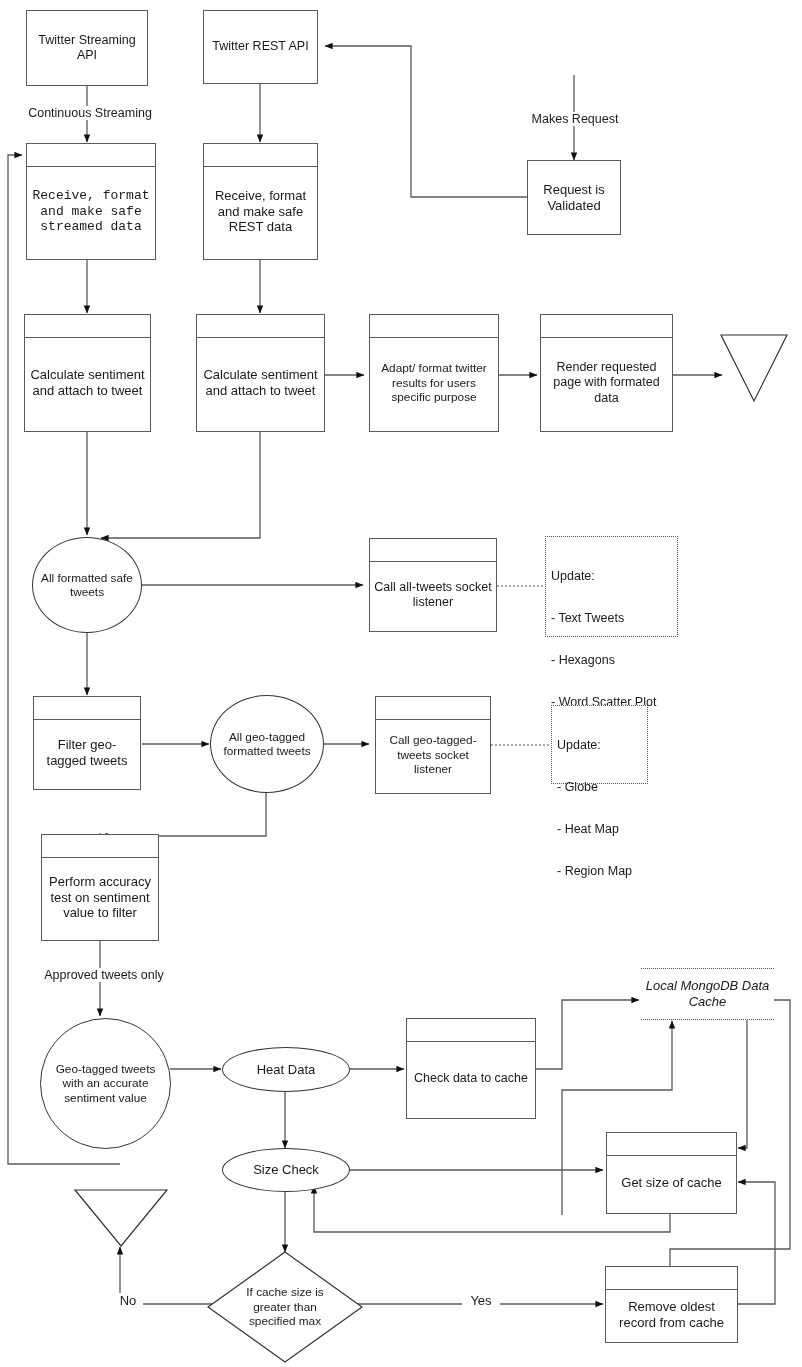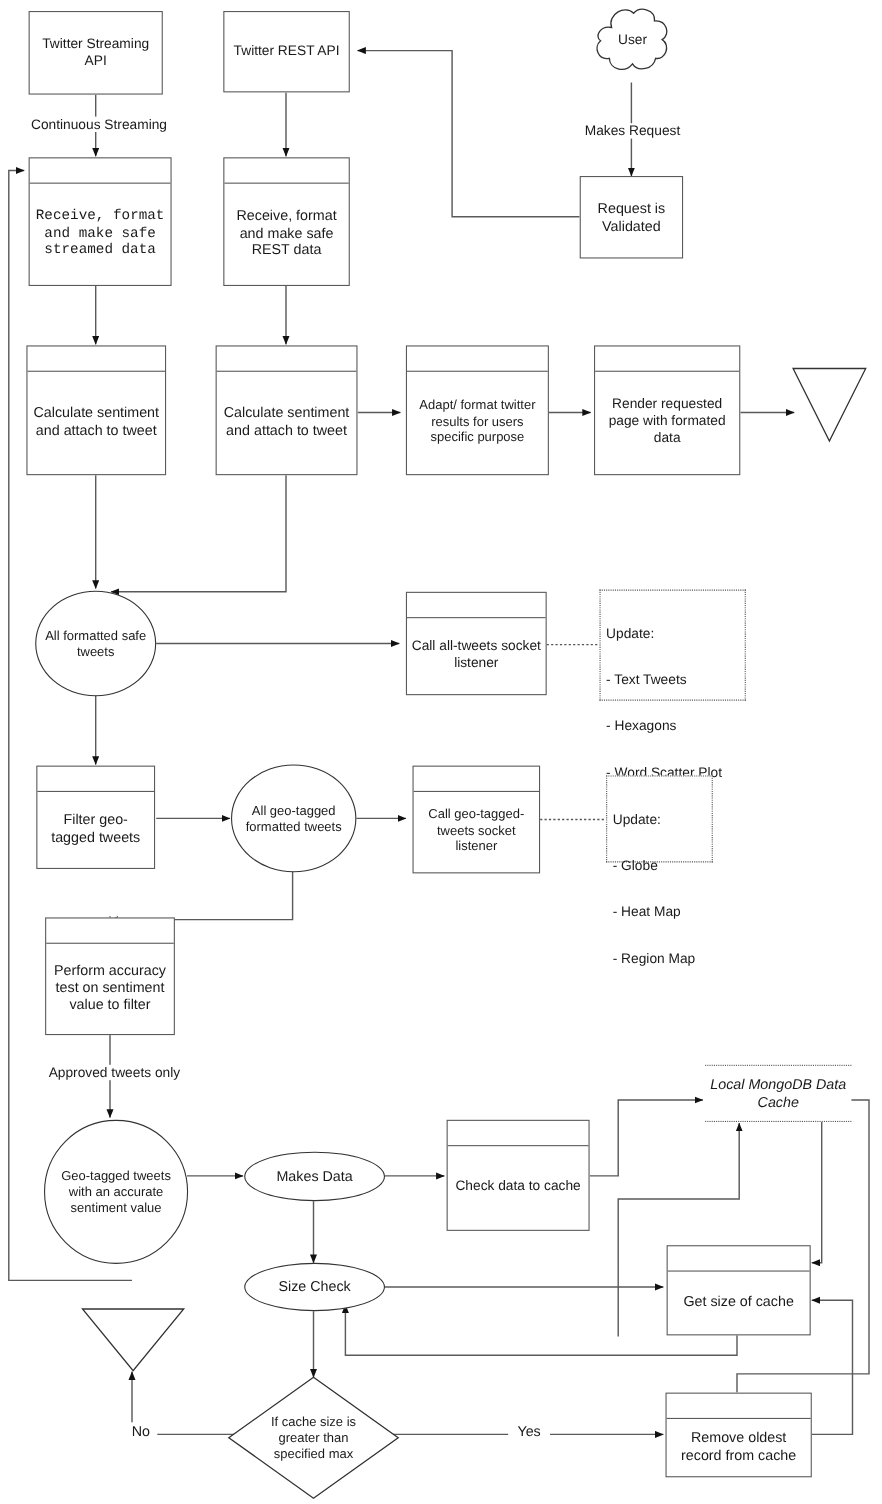--- a/index.html
+++ b/index.html
@@ -107,28 +107,20 @@
   </svg>
 
   <div class="node plain f12" style="left:26px;top:10px;width:122px;height:76px;">
     <div class="txt">Twitter Streaming API</div>
   </div>
 
   <div class="node plain f12" style="left:203px;top:10px;width:115px;height:74px;">
     <div class="txt">Twitter REST API</div>
   </div>
 
-  <div class="cloudwrap" style="left:530px;top:5px;width:90px;height:72px;">
-    <svg width="90" height="72" viewBox="0 0 90 72">
-      <path d="M26,20 C22,8 38,-1 46,7 C52,0 66,4 65,14 C76,13 80,26 72,31
-               C80,36 75,50 66,48 C64,58 50,61 45,53 C38,62 24,58 24,48
-               C14,50 9,38 16,32 C10,28 16,18 26,20 Z" fill="#ffffff" stroke="#333" stroke-width="1.2"></path>
-    </svg>
-    <div class="cl-txt f12" style="top:24px;">User</div>
-  </div>
 
   <div class="lbl f12" style="left:519px;top:112px;width:112px;">Makes Request</div>
 
   <div class="node plain f13" style="left:527px;top:160px;width:94px;height:75px;">
     <div class="txt">Request is Validated</div>
   </div>
 
   <div class="lbl f12" style="left:20px;top:106px;width:140px;">Continuous Streaming</div>
 
   <div class="node proc f13" style="left:26px;top:143px;width:130px;height:117px;font-family:Liberation Mono, monospace;">
@@ -218,21 +210,21 @@
     <div class="txt">Perform accuracy test on sentiment value to filter</div>
   </div>
 
   <div class="lbl f12" style="left:28px;top:968px;width:152px;">Approved tweets only</div>
 
   <div class="node circ f115" style="left:40px;top:1018px;width:131px;height:131px;">
     <div style="padding:0 3px;">Geo-tagged tweets with an accurate sentiment value</div>
   </div>
 
   <div class="node ellip f13" style="left:222px;top:1047px;width:128px;height:45px;">
-    <div>Makes Data</div>
+    <div>Heat Data</div>
   </div>
 
   <div class="node proc f12" style="left:406px;top:1018px;width:130px;height:101px;">
     <div class="bar"></div>
     <div class="txt">Check data to cache</div>
   </div>
 
   <div class="node openbox f13" style="left:641px;top:968px;width:133px;height:52px;">
     <div style="padding:0 2px;font-style:italic;">Local MongoDB Data Cache</div>
   </div>

